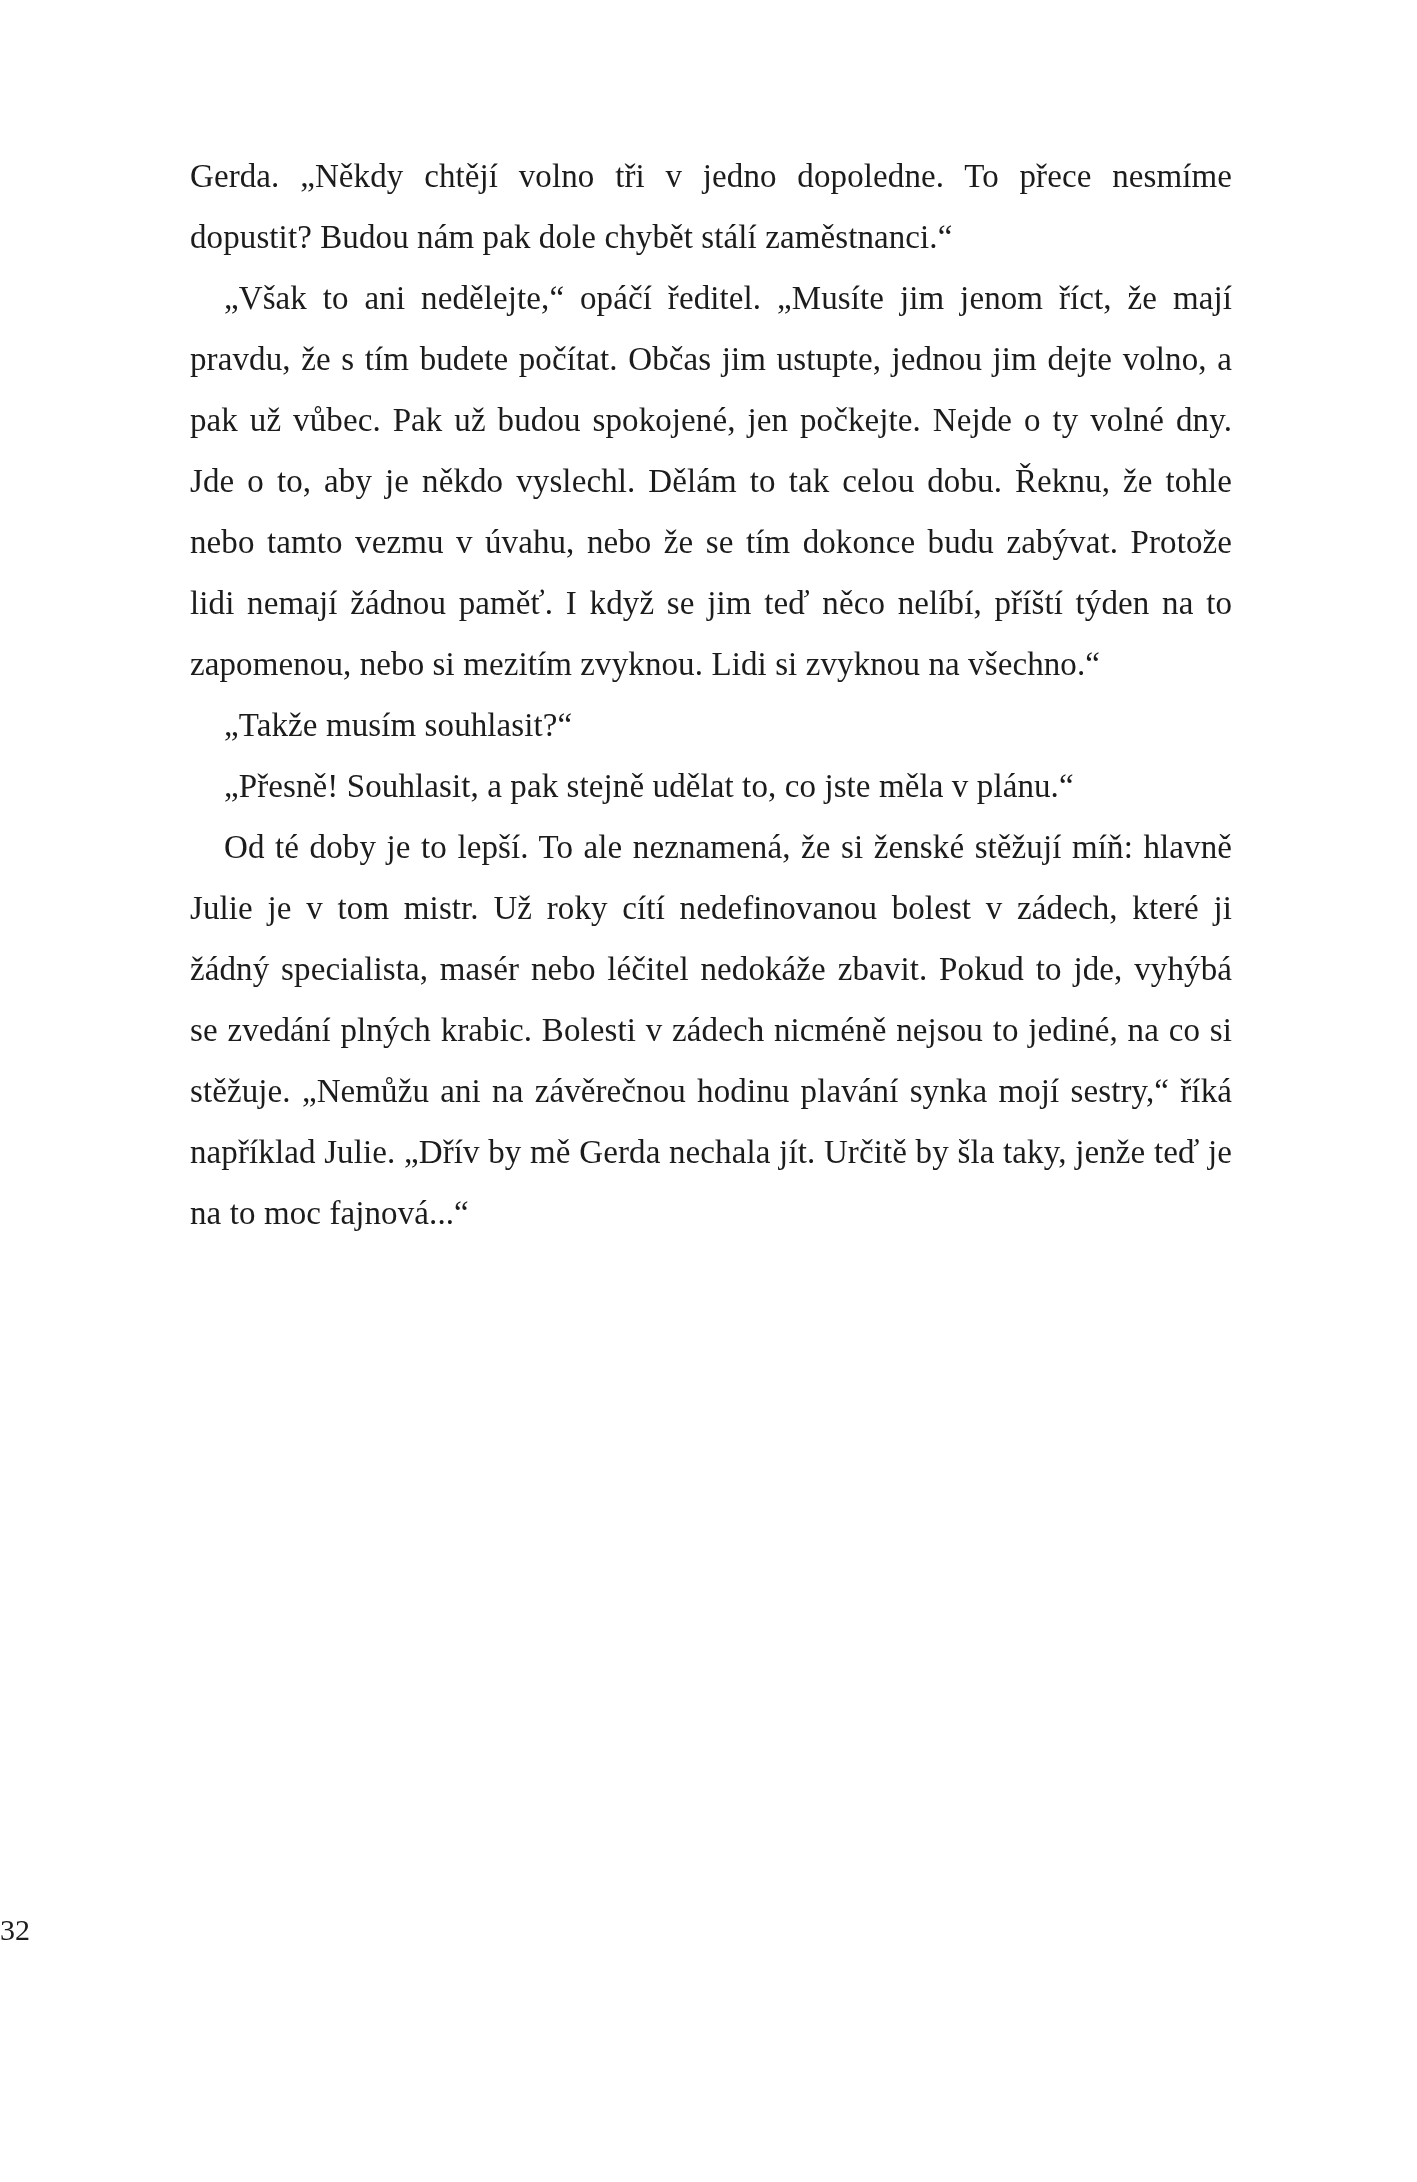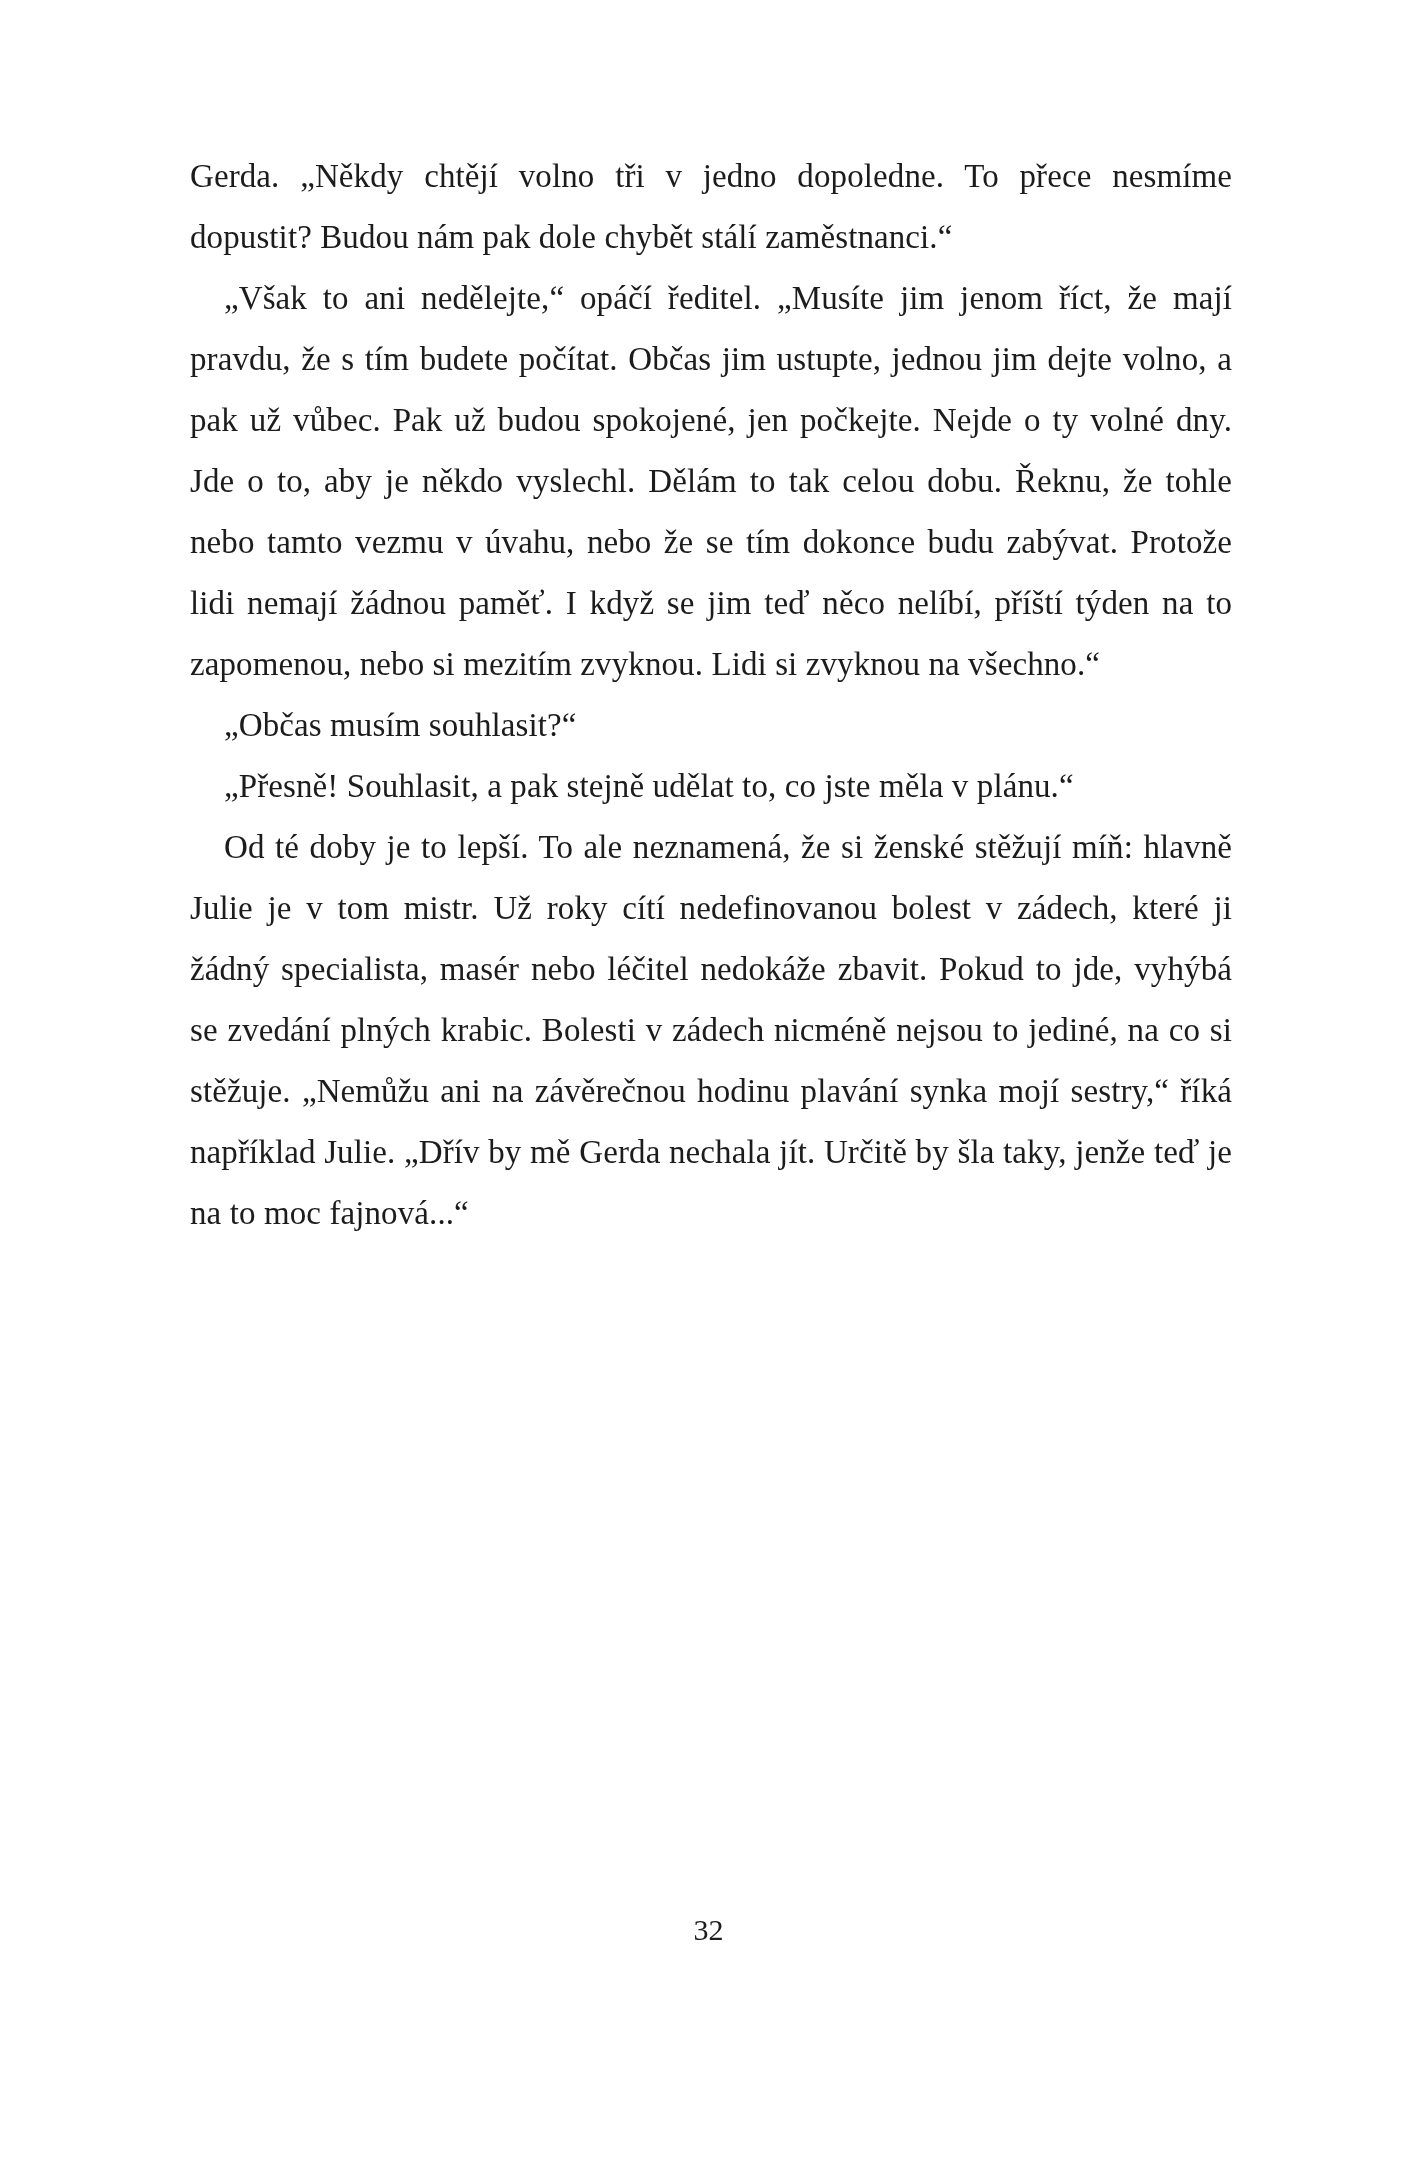--- a/index.html
+++ b/index.html
@@ -31,32 +31,32 @@
     padding: 0;
   }
   .text-block p.indent {
     text-indent: 34px;
   }
   .page-number {
     position: absolute;
     top: 1912px;
     left: 0;
     width: 100%;
-    text-align: center;
+    text-align: left;
     font-size: 30px;
     line-height: 36px;
     color: #1c1c1c;
   }
 </style>
 </head>
 <body>
 
 <div class="book-page">
   <div class="text-block">
     <p>Gerda. „Někdy chtějí volno tři v jedno dopoledne. To přece nesmíme dopustit? Budou nám pak dole chybět stálí zaměstnanci.“</p>
     <p class="indent">„Však to ani nedělejte,“ opáčí ředitel. „Musíte jim jenom říct, že mají pravdu, že s tím budete počítat. Občas jim ustupte, jednou jim dejte volno, a pak už vůbec. Pak už budou spokojené, jen počkejte. Nejde o ty volné dny. Jde o to, aby je někdo vyslechl. Dělám to tak celou dobu. Řeknu, že tohle nebo tamto vezmu v úvahu, nebo že se tím dokonce budu zabývat. Protože lidi nemají žádnou paměť. I když se jim teď něco nelíbí, příští týden na to zapomenou, nebo si mezitím zvyknou. Lidi si zvyknou na všechno.“</p>
-    <p class="indent">„Občas musím souhlasit?“</p>
+    <p class="indent">„Takže musím souhlasit?“</p>
     <p class="indent">„Přesně! Souhlasit, a pak stejně udělat to, co jste měla v plánu.“</p>
     <p class="indent">Od té doby je to lepší. To ale neznamená, že si ženské stěžují míň: hlavně Julie je v tom mistr. Už roky cítí nedefinovanou bolest v zádech, které ji žádný specialista, masér nebo léčitel nedokáže zbavit. Pokud to jde, vyhýbá se zvedání plných krabic. Bolesti v zádech nicméně nejsou to jediné, na co si stěžuje. „Nemůžu ani na závěrečnou hodinu plavání synka mojí sestry,“ říká například Julie. „Dřív by mě Gerda nechala jít. Určitě by šla taky, jenže teď je na to moc fajnová...“</p>
   </div>
 
   <div class="page-number">32</div>
 </div>
 
 </body></html>

